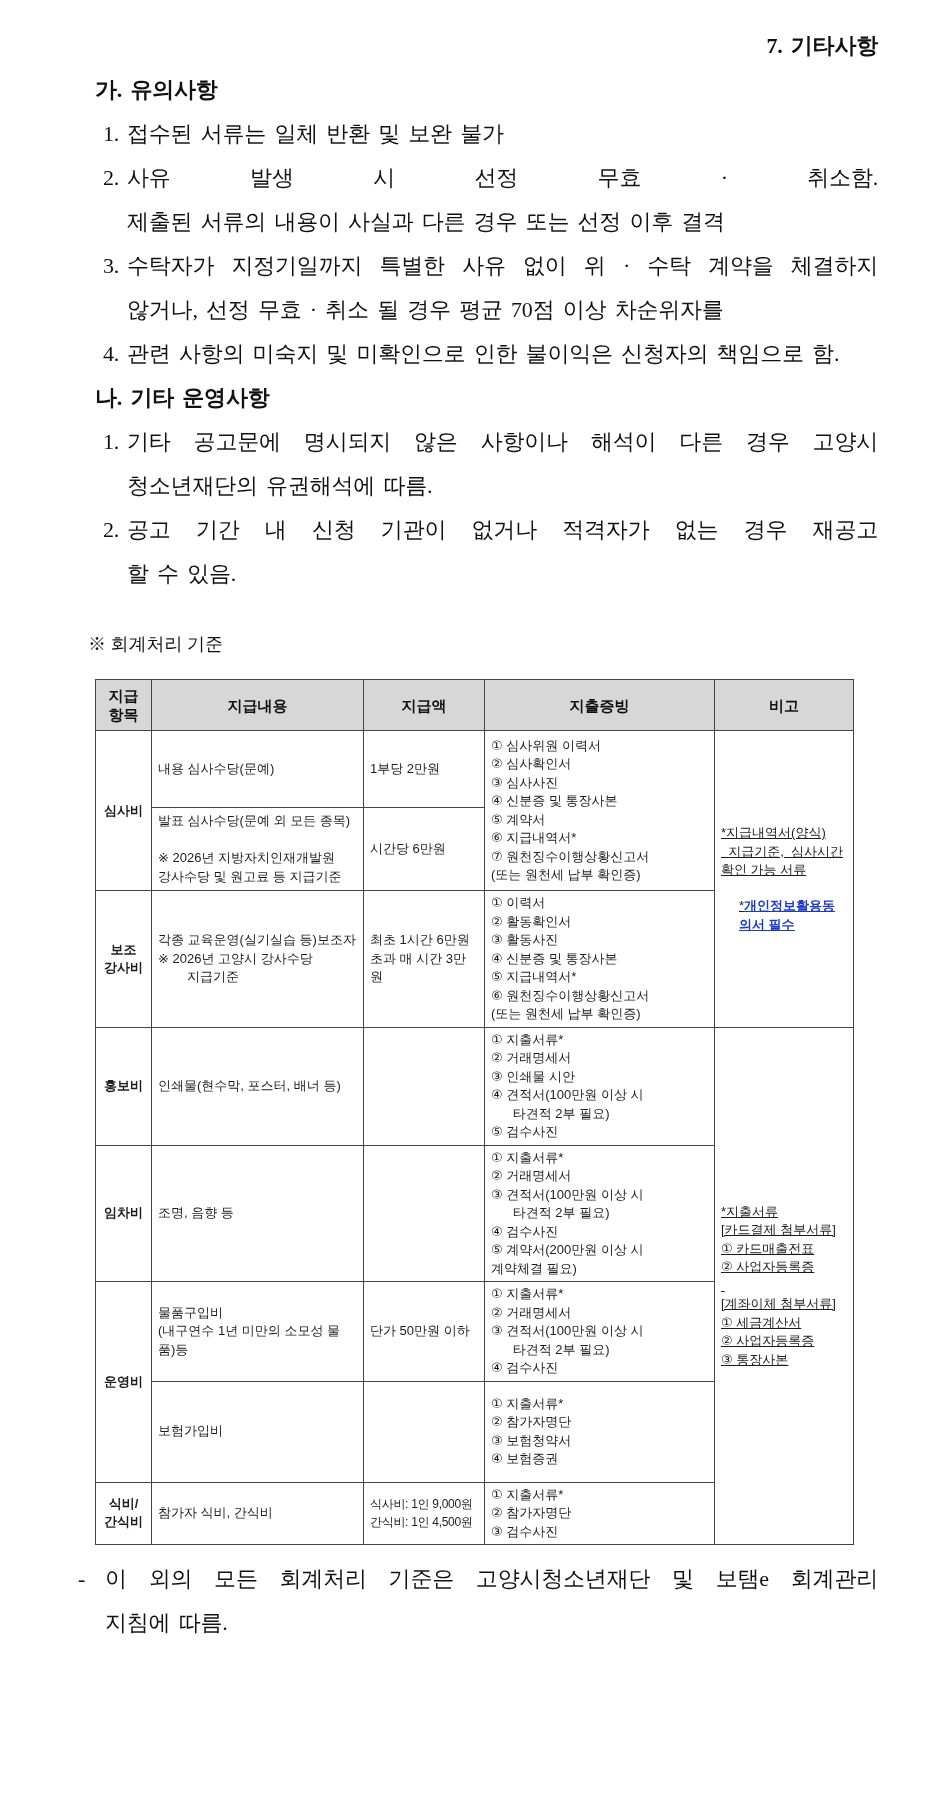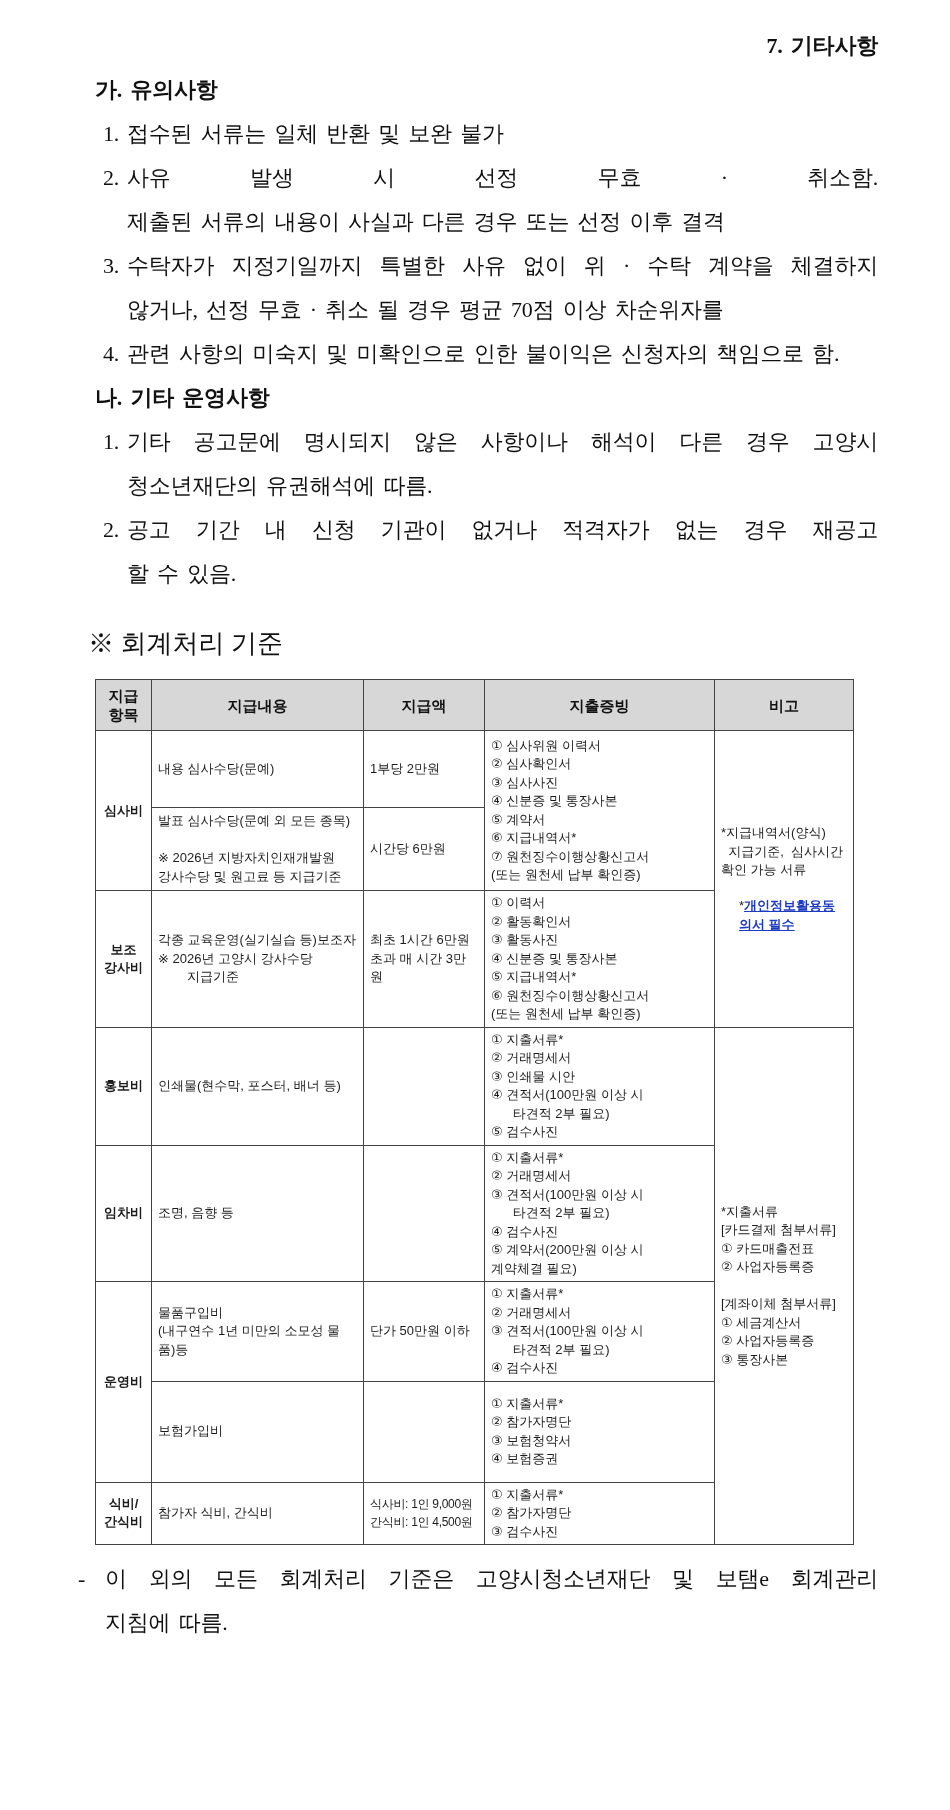--- a/index.html
+++ b/index.html
@@ -13,40 +13,40 @@
   
   .notes { font-size:22px; word-spacing:3px; letter-spacing:-0.2px; }
   .h1 { font-weight:bold; margin-left:8px;  line-height:44px;text-align:right; }
   .h2 { font-weight:bold; margin-left:17px; line-height:44px; }
   .item { display:flex; margin-left:25px; }
   .item .num { flex:none; width:24px; line-height:44px; }
   .item .lines { flex:1; min-width:0; }
   .item .line { line-height:44px; }
   .item .lines .line:not(:last-child) { text-align:justify; text-align-last:justify; }
 
-  .acct-title { font-size:26px; line-height:44px; margin:26px 0 0 10px; }
+  .acct-title { font-size:18px; line-height:44px; margin:26px 0 0 10px; }
 
   
   table.acct {
     border-collapse:collapse; table-layout:fixed;
     width:758px; margin:13px 0 0 17px;
     font-family:"Liberation Sans","DejaVu Sans",sans-serif;
   }
   table.acct th, table.acct td { border:1px solid #444444; }
   table.acct thead th {
     background:#d7d7d7; font-size:15px; font-weight:bold;
     text-align:center; vertical-align:middle;
     white-space:pre-line; line-height:19px; height:46px; padding:2px;
   }
   table.acct td { font-size:13px; vertical-align:middle; padding:3px 6px; color:#1c1c1c; }
   table.acct td .line { line-height:18.5px; white-space:pre-wrap; }
   td.c-item { text-align:center; font-weight:bold; font-size:14px; white-space:pre-line; line-height:18px; color:#111; }
   td.c-amount .line { line-height:19px; }
   td.c-amount.small .line { font-size:12px; letter-spacing:-0.3px; line-height:18px; }
-  td.c-note { font-size:13px; }
+  td.c-note { font-size:13px;text-decoration:underline; }
   .note-link-wrap { margin-top:16px; line-height:19px;margin-left:18px; }
   .note-link { color:#1c3ac2; font-weight:bold; text-decoration:underline; cursor:pointer; }
   .link-prefix { color:#222; }
 
   tr.hr-h  { height:46px; }
   tr.hr-1a { height:77px; }
   tr.hr-1b { height:83px; }
   tr.hr-2  { height:132px; }
   tr.hr-3  { height:116px; }
   tr.hr-4  { height:130px; }

